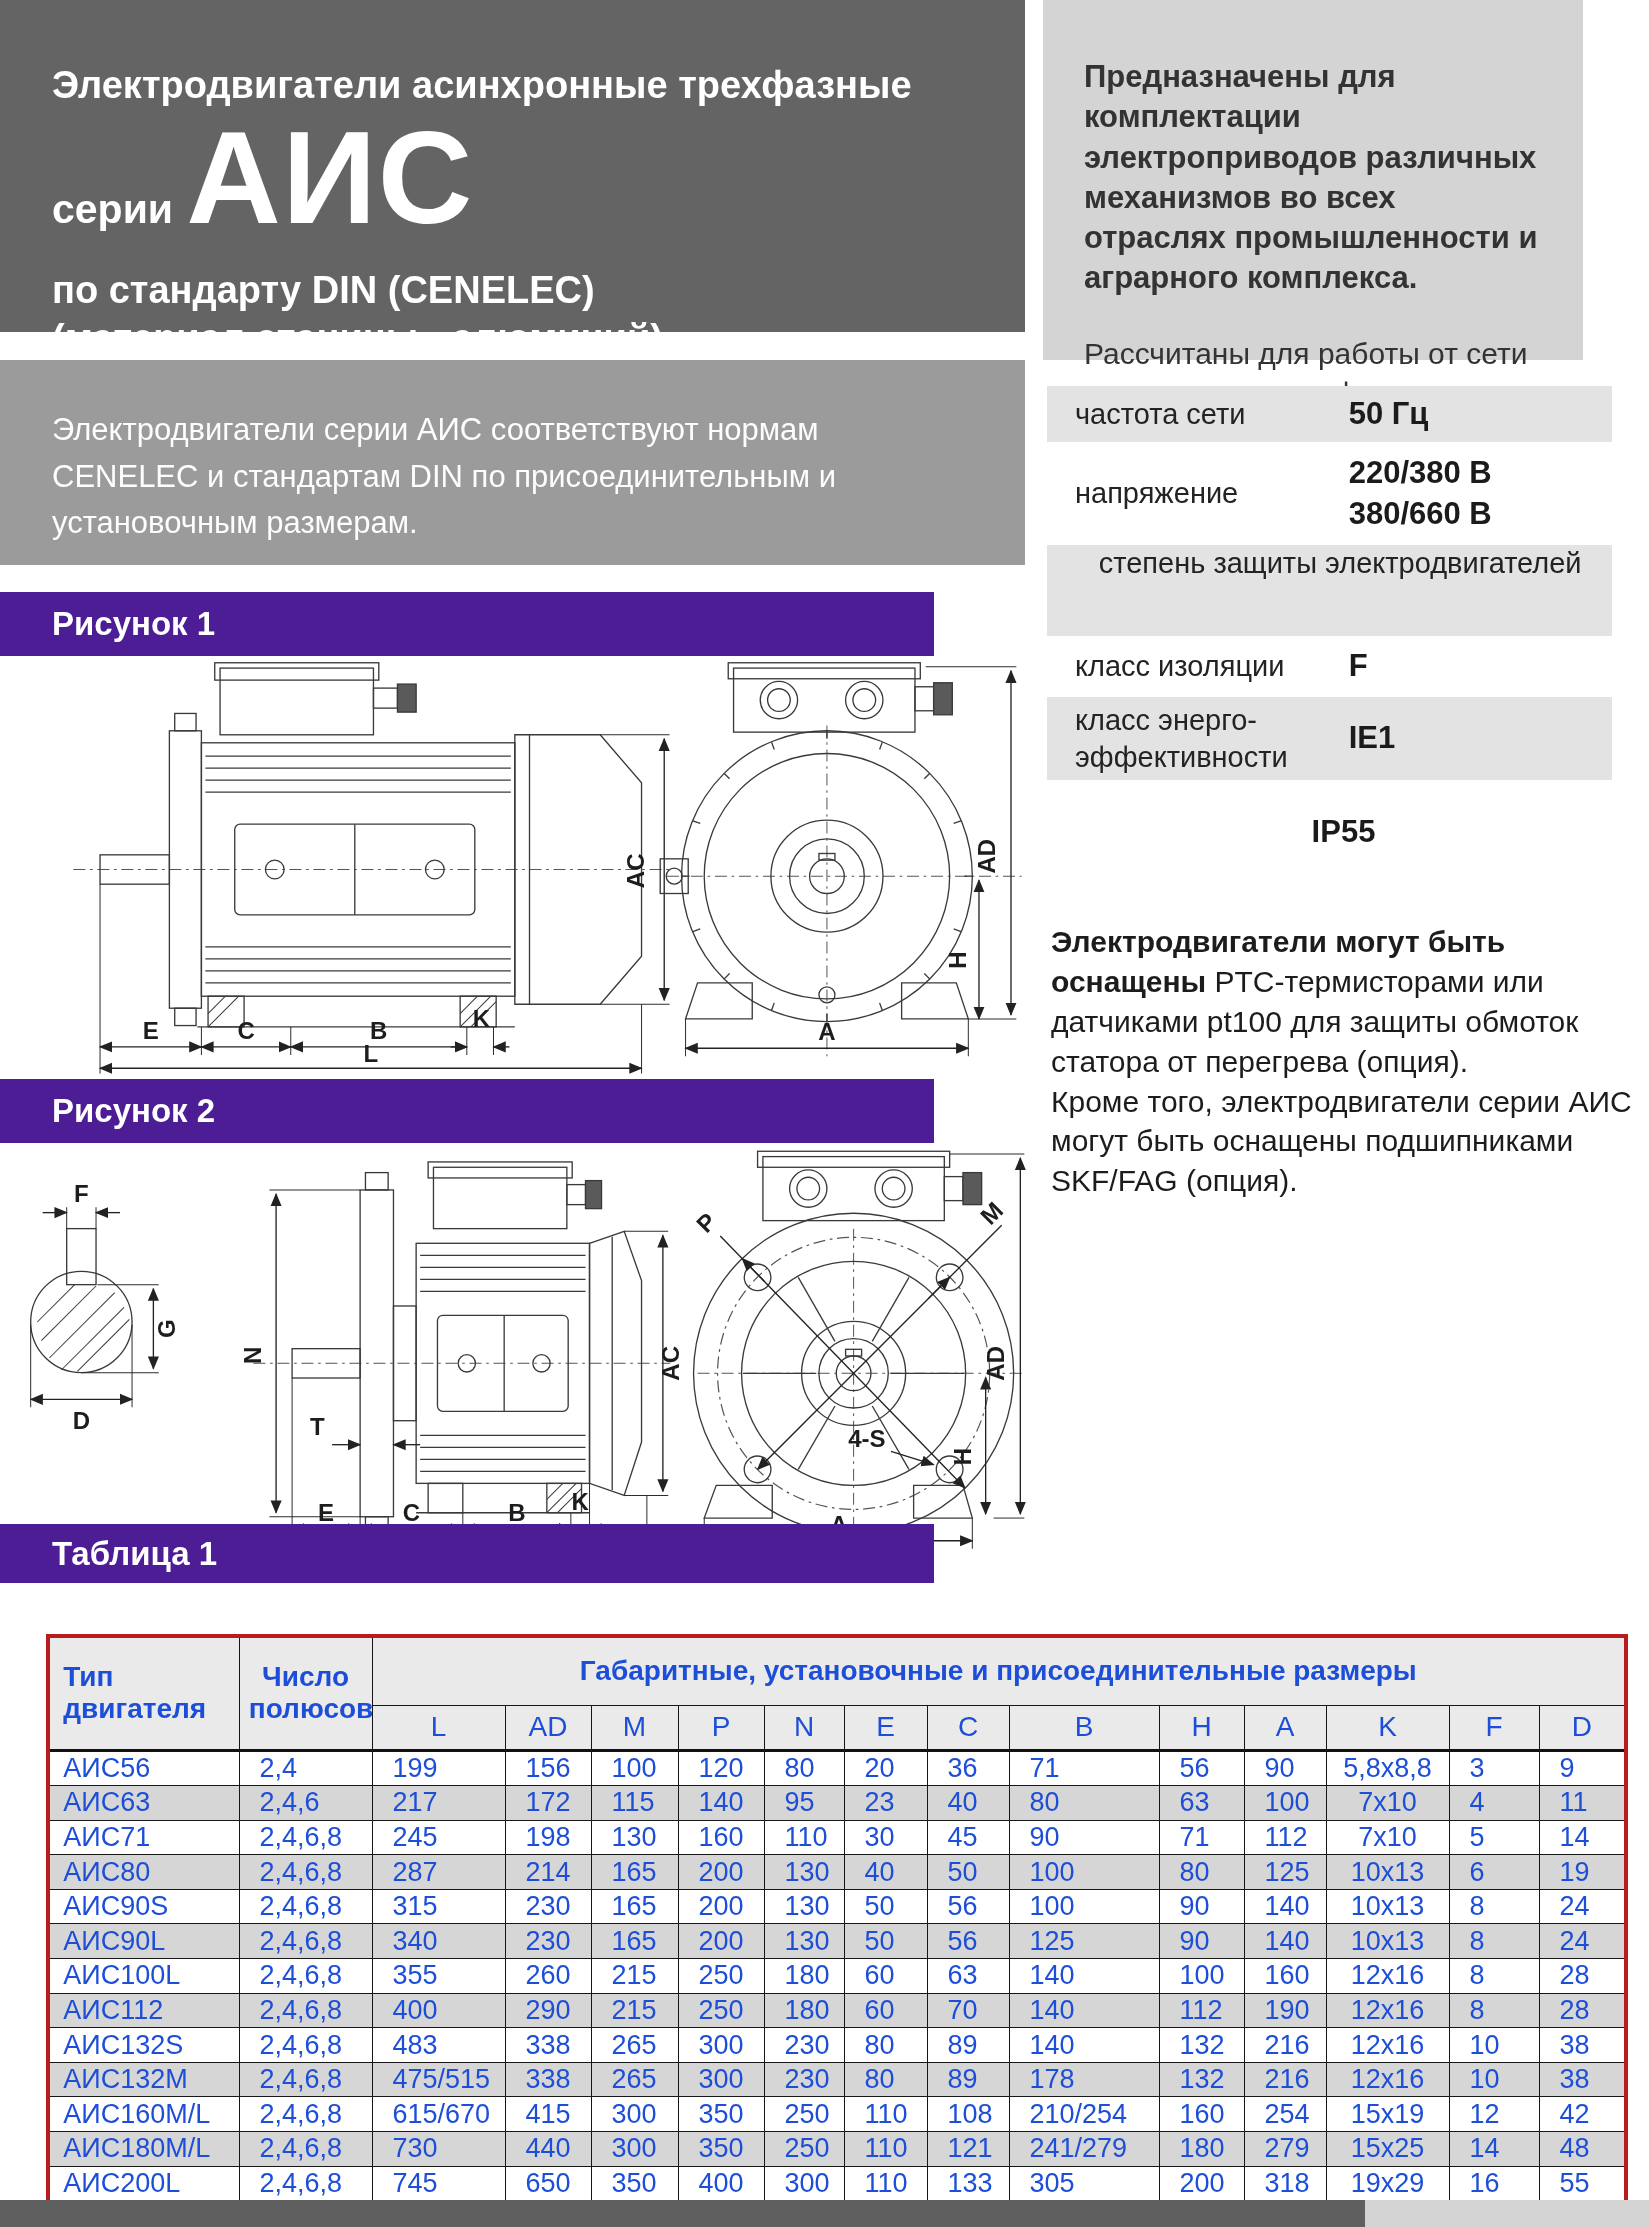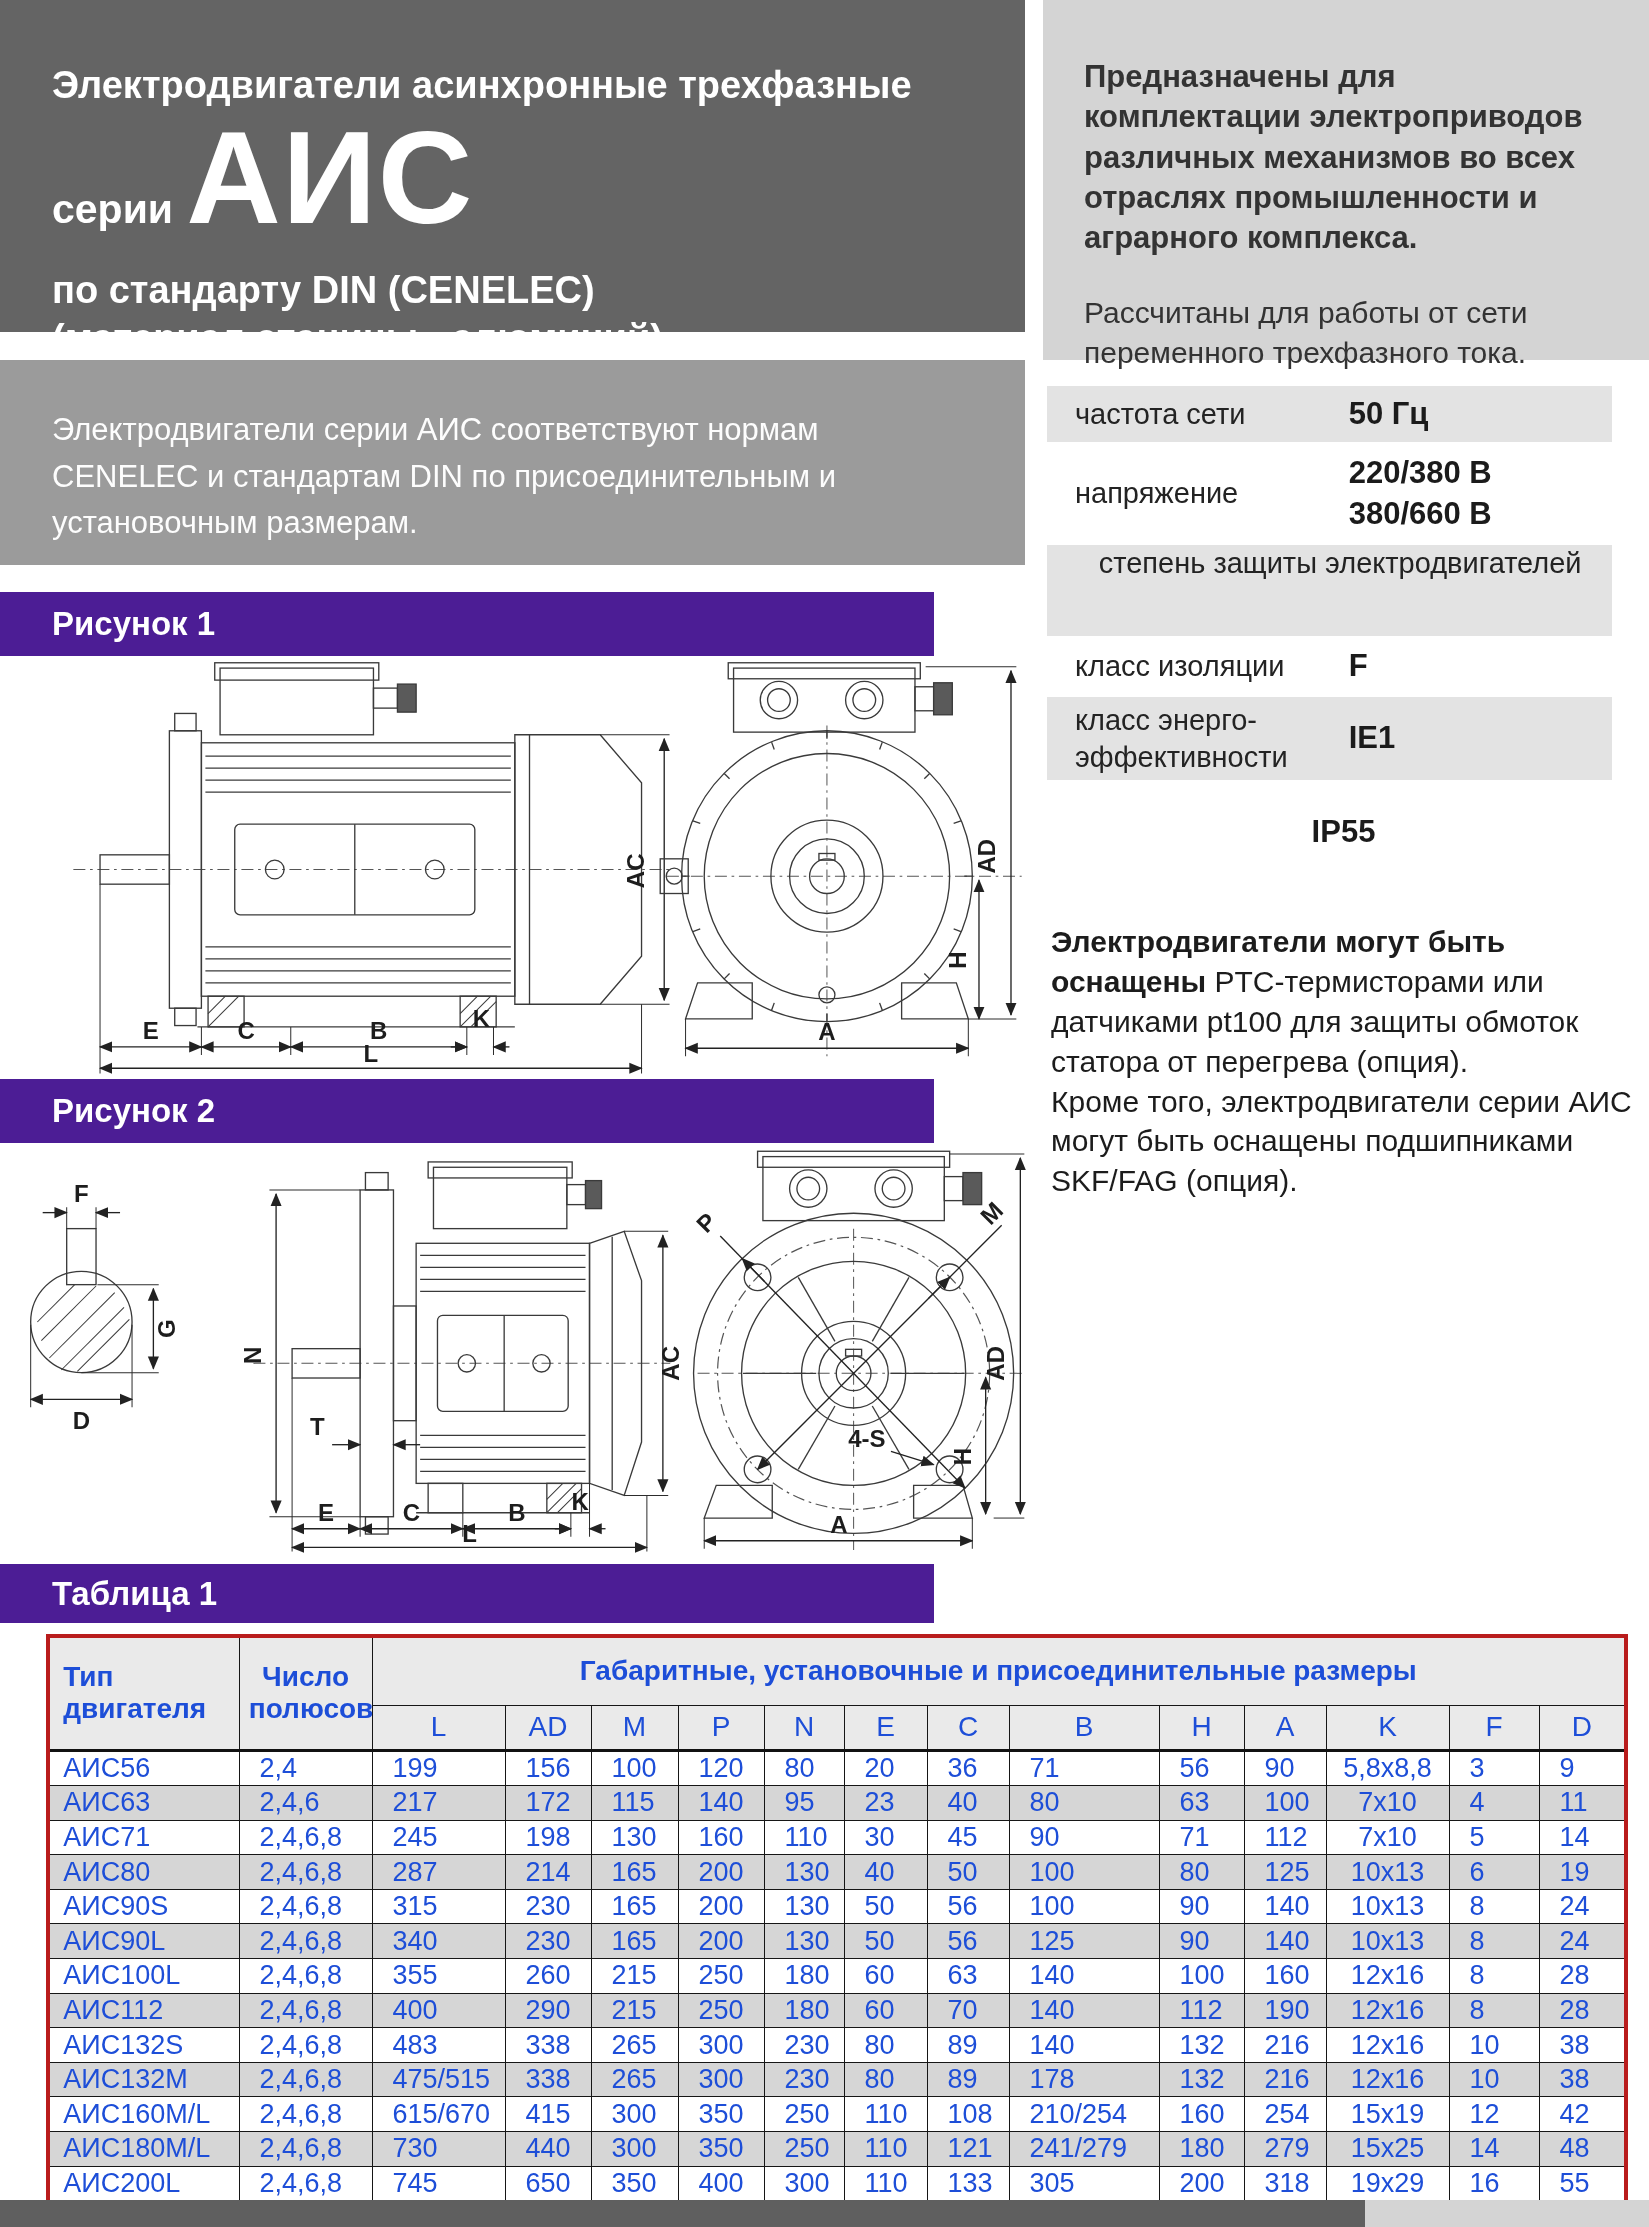--- a/index.html
+++ b/index.html
@@ -16,24 +16,24 @@
 
   
   .hdr-sub{position:absolute;left:0;top:360px;width:1025px;height:205px;background:#9b9b9b;color:#fdfdfd;
            box-sizing:border-box;padding:47px 73px 0 52px;font-size:31px;line-height:1.5;}
 
   
   .bar{position:absolute;left:0;width:934px;background:#4c1d95;color:#ffffff;font-size:33px;font-weight:bold;
        display:flex;align-items:center;box-sizing:border-box;padding-left:52px;}
   .bar-fig1{top:592px;height:64px;}
   .bar-fig2{top:1079px;height:64px;}
-  .bar-tbl{top:1564px;height:59px;}
-
-  
-  .panel{position:absolute;left:1043px;top:0;width:606px;height:360px;background:#d4d4d4;color:#333333;
+  .bar-tbl{top:1524px;height:59px;}
+
+  
+  .panel{position:absolute;left:1043px;top:0;width:540px;height:360px;background:#d4d4d4;color:#333333;
          box-sizing:border-box;padding:57px 44px 0 41px;}
   .panel-bold{font-size:31px;font-weight:bold;line-height:1.3;margin:0;}
   .panel-reg{font-size:30px;line-height:1.32;margin:35px 0 0 0;}
 
   
   .specs{position:absolute;left:1047px;top:386px;width:565px;}
   .spec-row{display:flex;align-items:center;box-sizing:border-box;padding-left:28px;}
   .spec-row:nth-child(odd){background:#e3e3e3;}
   .spec-row:nth-child(1){height:56px;}
   .spec-row:nth-child(2){height:103px;}

